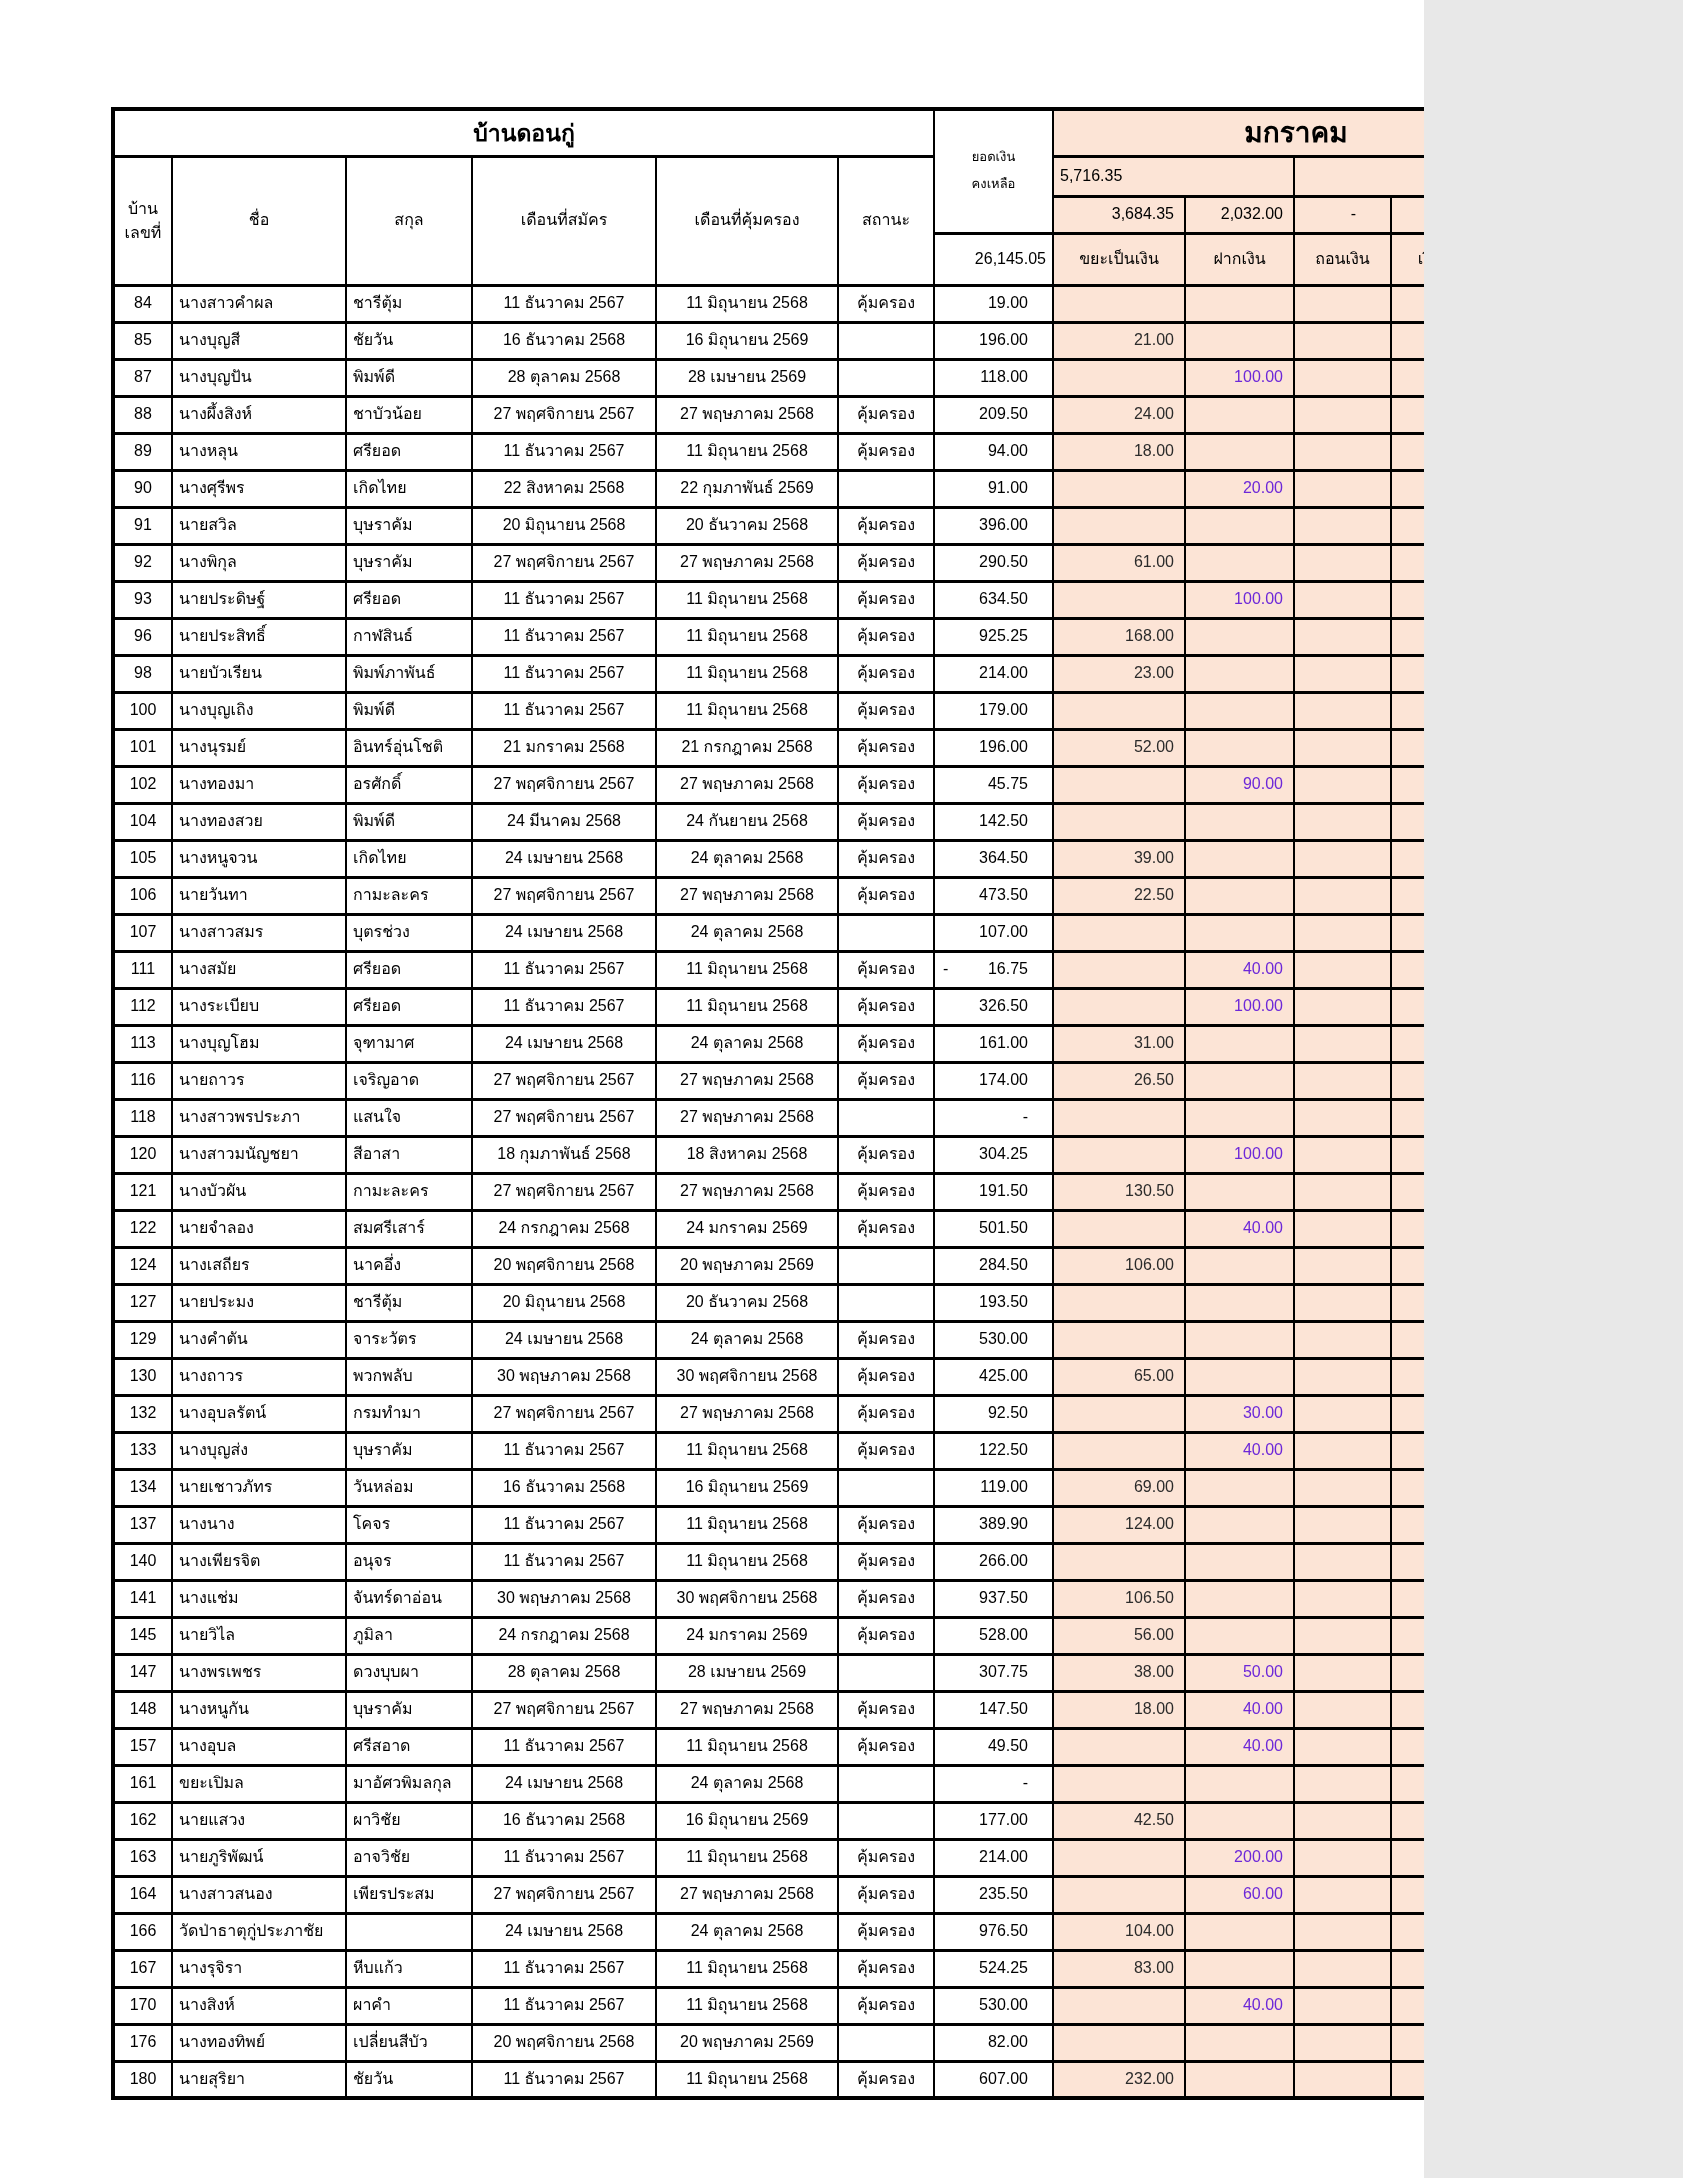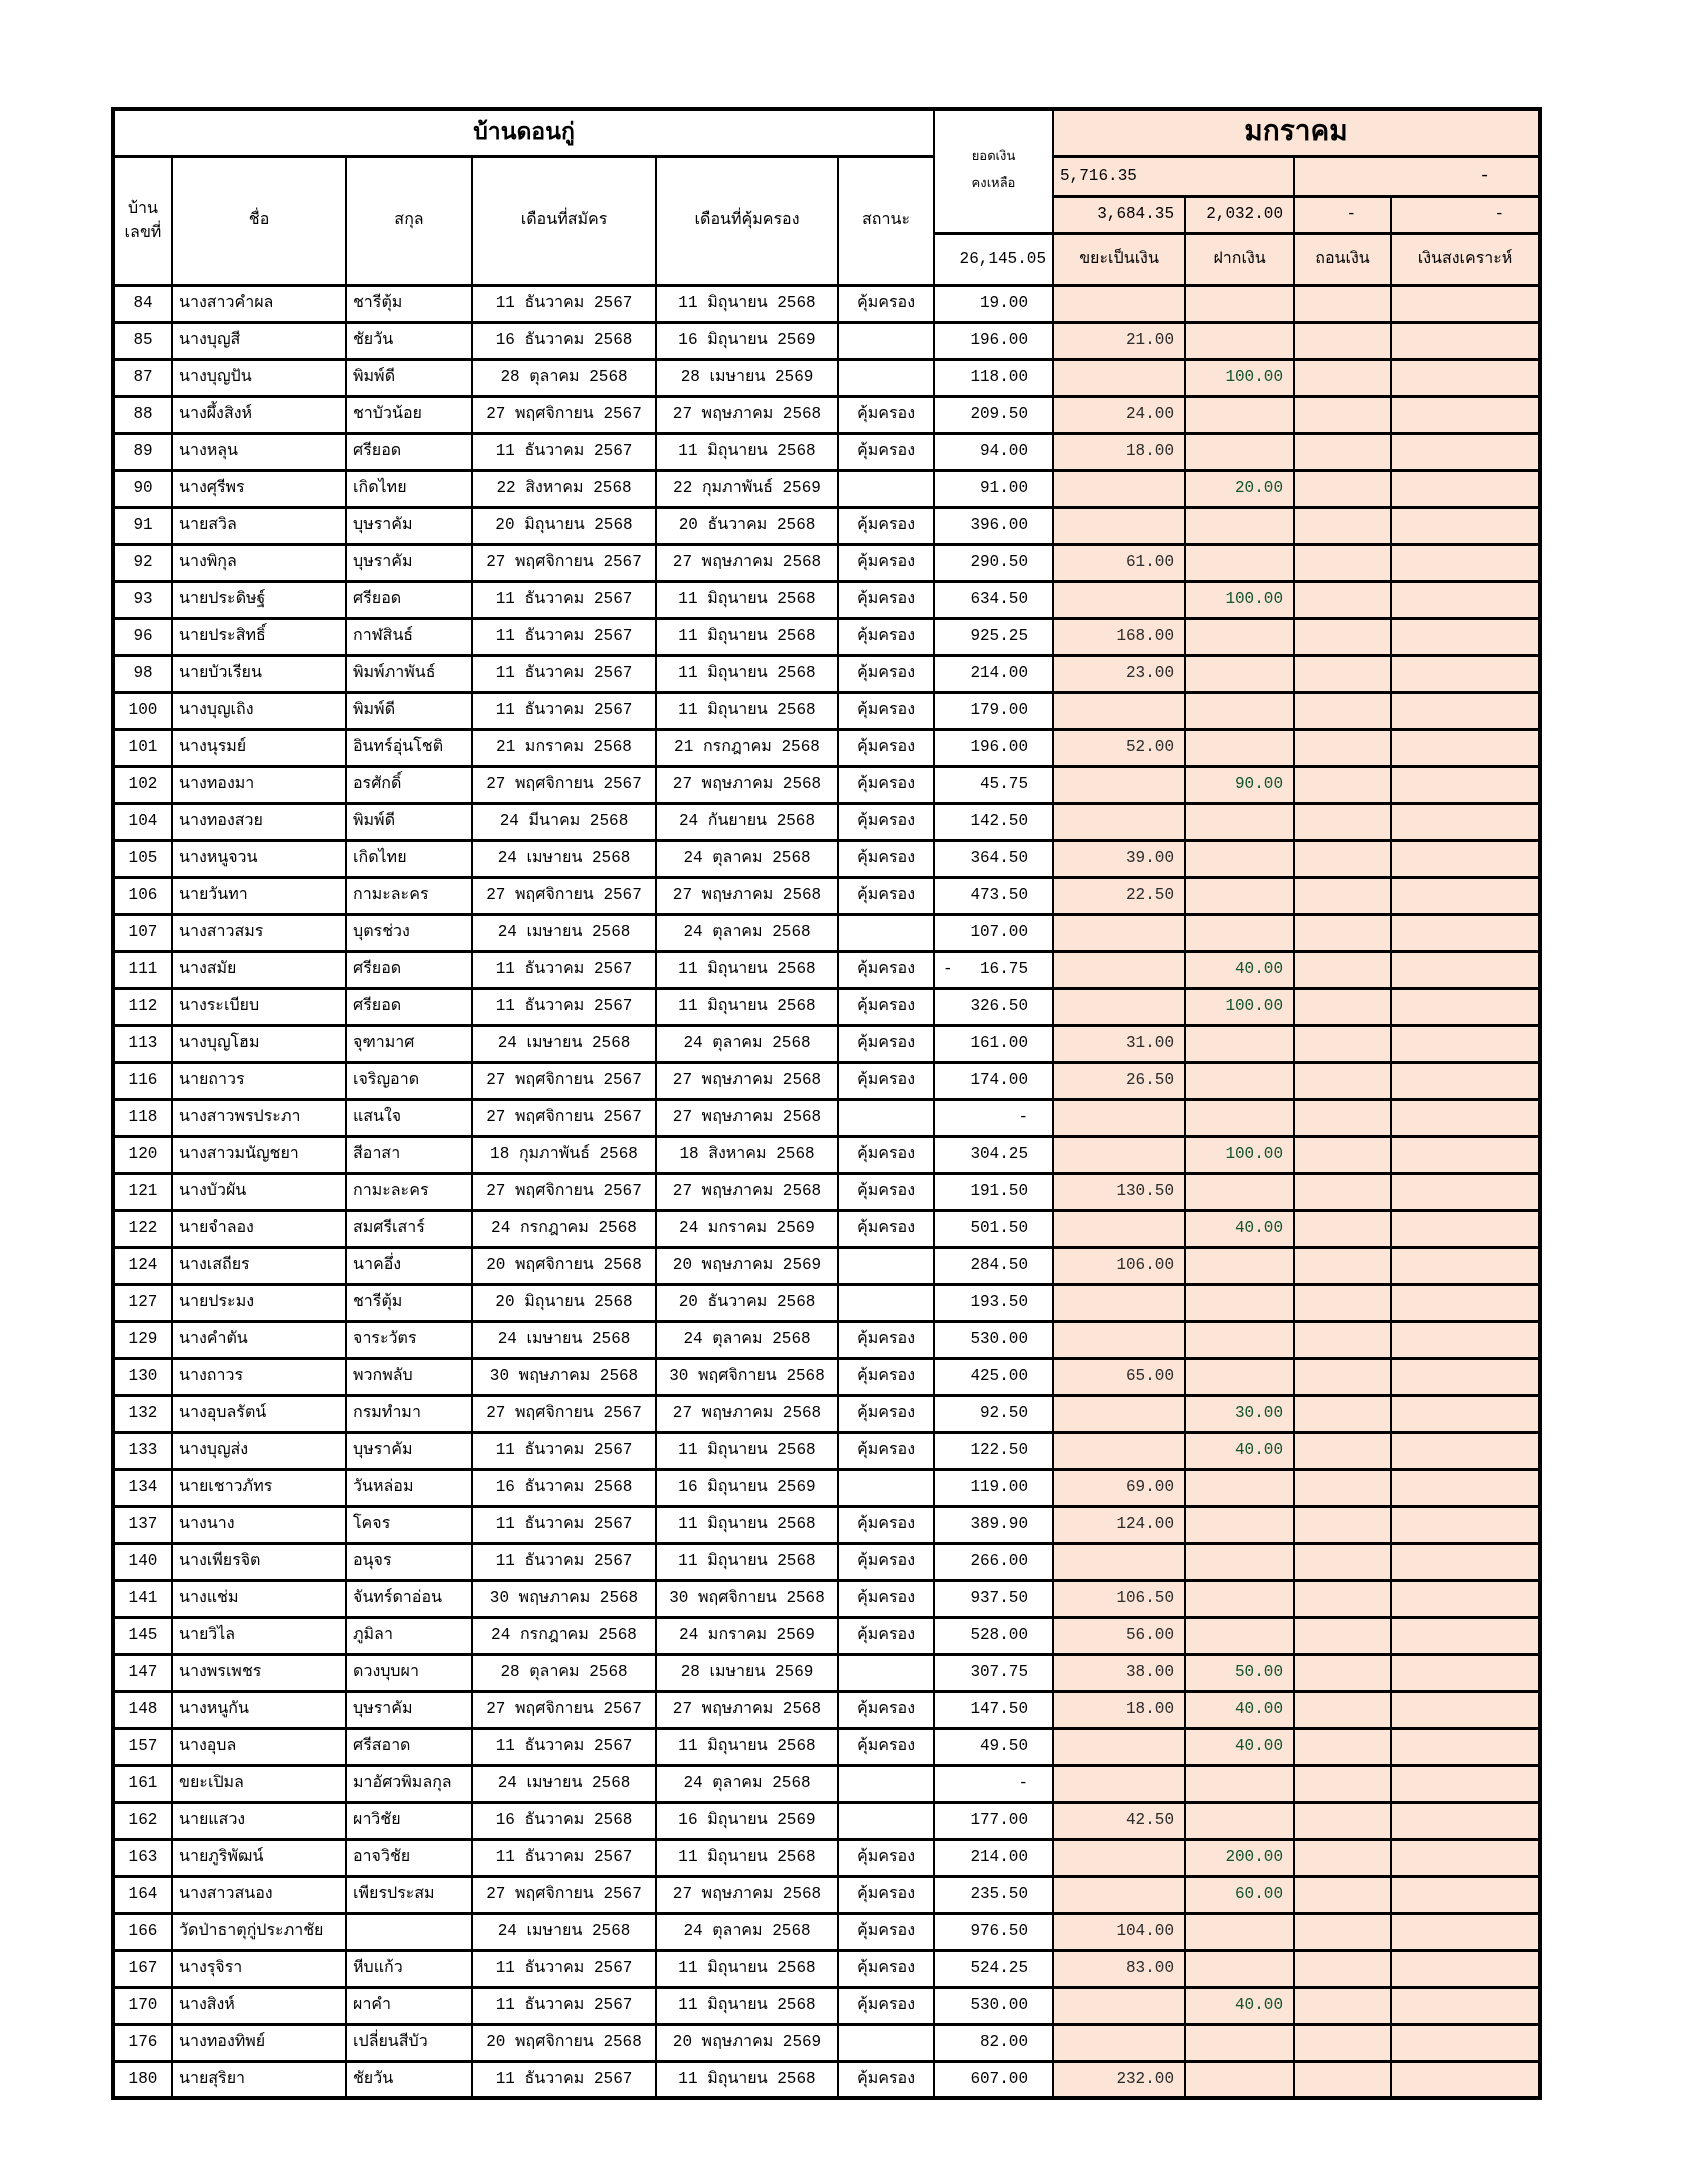--- a/index.html
+++ b/index.html
@@ -1,20 +1,20 @@
 <!DOCTYPE html>
 <html><head>
 <meta charset="utf-8">
 <style>
   html,body{margin:0;padding:0;background:#e8e8e8;}
   .page{
     position:relative;
-    width:1683px;height:2178px;
+    width:1424px;height:2178px;
     background:#ffffff;
-    font-family:Liberation Mono, monospace;
+    font-family:Liberation Sans, sans-serif;
     color:#000;
     overflow:hidden;
   }
   table.sheet{
     position:absolute;left:111px;top:107px;
     width:1427px;
     border-collapse:collapse;
     table-layout:fixed;
     border:4px solid #000;
   }
@@ -44,21 +44,21 @@
   .balhead div{padding:6px 0;}
   .colhead{font-size:16px;}
   .colhead div{line-height:1.5;}
   .bignum{font-size:16px;text-align:left;}
   .subtotal{font-size:16px;text-align:right;padding-right:10px;}
   .zero{text-align:right;padding-right:34px;}
   .zerowide{text-align:right;padding-right:48px;font-size:18px;}
   td.balance{text-align:right;padding-right:24px;}
   td.balance .neg{float:left;padding-left:2px;}
   td.money{text-align:right;padding-right:10px;}
-  td.deposit{color:#14532d;padding-left:24px;}
+  td.deposit{color:#6d28d9;padding-left:24px;}
   td.trash{color:#2b2b2b;}
 </style>
 </head>
 <body>
 
 <div class="page">
   <table class="sheet">
     <colgroup>
       <col style="width:59px">
         <col style="width:174px">

